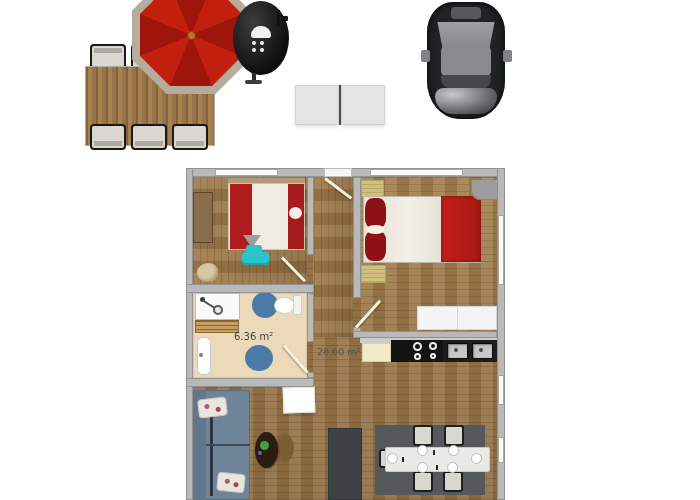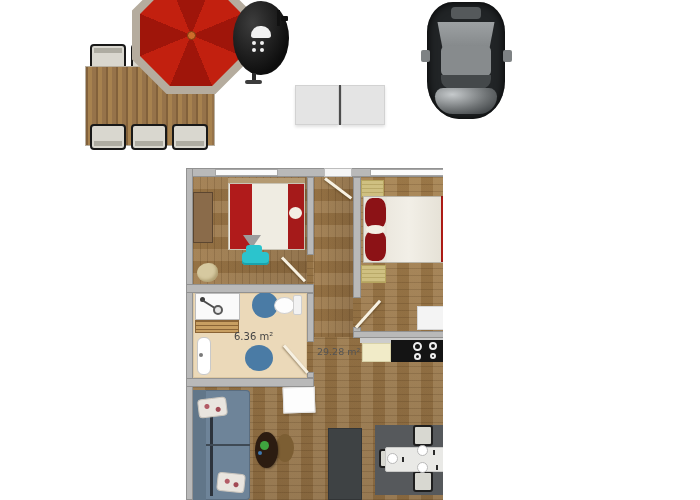--- a/index.html
+++ b/index.html
@@ -51,21 +51,21 @@
   .car .sunroof{left:24px;top:5px;width:30px;height:12px;background:#55595b;border-radius:4px;}
   .car .wshield{left:8px;top:20px;width:62px;height:26px;background:linear-gradient(180deg,#9da1a3,#84888a);
     clip-path:polygon(4% 0,96% 0,88% 100%,12% 100%);}
   .car .roof{left:14px;top:44px;width:50px;height:30px;background:#878b8d;border-radius:5px;}
   .car .rwin{left:14px;top:73px;width:50px;height:14px;background:#44484a;border-radius:0 0 10px 10px;}
   .car .hood{left:8px;top:86px;width:62px;height:26px;border-radius:10px 10px 22px 22px;
     background:radial-gradient(ellipse at 28% 25%,#c6cacc,#6e7274 55%,#33373a 95%);}
   .mirror{width:9px;height:12px;background:#7e8284;border-radius:2px;}
 
   
-  #floorplan{left:186px;top:168px;width:257px;height:332px;overflow:hidden;}
+  #floorplan{left:186px;top:168px;width:319px;height:332px;overflow:hidden;}
   .bath-floor{background:#ebd9b9;box-shadow:inset 0 0 0 1px #dcc7a2;}
   .mat{background:#cfc081;box-shadow:inset 0 0 0 1px #b5a45e;
     background-image:repeating-linear-gradient(180deg,rgba(120,100,30,.25) 0 1px,transparent 1px 4px);}
   .white-furn{background:#f4f4f4;border:1px solid #d6d6d6;}
   .blue-rug{border-radius:50%;background:#4a7ba5;}
   .dchair{background:#d8d8d1;border:2px solid #1e1e1e;border-radius:3px;}
   .plate{width:11px;height:11px;border-radius:50%;background:#fff;border:1px solid #b9b9b9;}
   .area-label{color:#454545;font-size:10px;line-height:11px;white-space:nowrap;}
 </style>
 </head>
@@ -173,21 +173,21 @@
     <div style="left:205px;top:172px;width:52px;height:22px;background:#141414;"></div>
     <div style="left:227px;top:174px;width:9px;height:9px;border-radius:50%;border:2px solid #eee;"></div>
     <div style="left:228px;top:185px;width:7px;height:7px;border-radius:50%;border:2px solid #eee;"></div>
     <div style="left:243px;top:174px;width:8px;height:8px;border-radius:50%;border:2px solid #eee;"></div>
     <div style="left:244px;top:185px;width:6px;height:6px;border-radius:50%;border:2px solid #eee;"></div>
     <div style="left:257px;top:172px;width:54px;height:22px;background:#1c1c1c;"></div>
     <div style="left:261px;top:175px;width:21px;height:16px;background:#c6c6c6;border:1px solid #0d0d0d;box-shadow:inset 1px 1px 2px rgba(0,0,0,.4);"></div>
     <div style="left:286px;top:175px;width:21px;height:16px;background:#c6c6c6;border:1px solid #0d0d0d;box-shadow:inset 1px 1px 2px rgba(0,0,0,.4);"></div>
     <div style="left:268px;top:180px;width:4px;height:4px;border-radius:50%;background:#4c4c4c;"></div>
     <div style="left:293px;top:180px;width:4px;height:4px;border-radius:50%;background:#4c4c4c;"></div>
-    <span class="area-label" style="left:131px;top:178px;font-size:9.5px;color:#555;">29.28 m²</span>
+    <span class="area-label" style="left:131px;top:178px;font-size:9.5px;color:#555;">28.60 m²</span>
 
     <div style="left:7px;top:222px;width:57px;height:110px;background:#6e8499;border-radius:4px;box-shadow:inset 0 0 0 1px #5a6d80;"></div>
     <div style="left:7px;top:222px;width:13px;height:110px;background:#617689;"></div>
     <div style="left:24px;top:230px;width:3px;height:98px;background:#2c333c;"></div>
     <div style="left:20px;top:276px;width:44px;height:2px;background:#3f4a55;"></div>
     <div style="left:12px;top:230px;width:29px;height:19px;background:radial-gradient(circle at 30% 40%,#b35b66 2px,transparent 3px),radial-gradient(circle at 70% 65%,#a24a55 2px,transparent 3px),#e9e5df;border-radius:4px;transform:rotate(-7deg);border:1px solid #c9c4bc;"></div>
     <div style="left:31px;top:305px;width:28px;height:19px;background:radial-gradient(circle at 35% 45%,#b35b66 2px,transparent 3px),radial-gradient(circle at 70% 60%,#a24a55 2px,transparent 3px),#e9e5df;border-radius:4px;transform:rotate(6deg);border:1px solid #c9c4bc;"></div>
     <div style="left:97px;top:219px;width:32px;height:26px;background:#fdfdfd;border:1px solid #e2e2e2;transform:rotate(-2deg);box-shadow:1px 2px 2px rgba(0,0,0,.15);"></div>
     <div style="left:90px;top:266px;width:18px;height:28px;background:#7c5e33;border-radius:50%;"></div>
     <div style="left:69px;top:264px;width:23px;height:36px;background:#2c1c11;border-radius:50%;box-shadow:1px 1px 2px rgba(0,0,0,.3);"></div>

